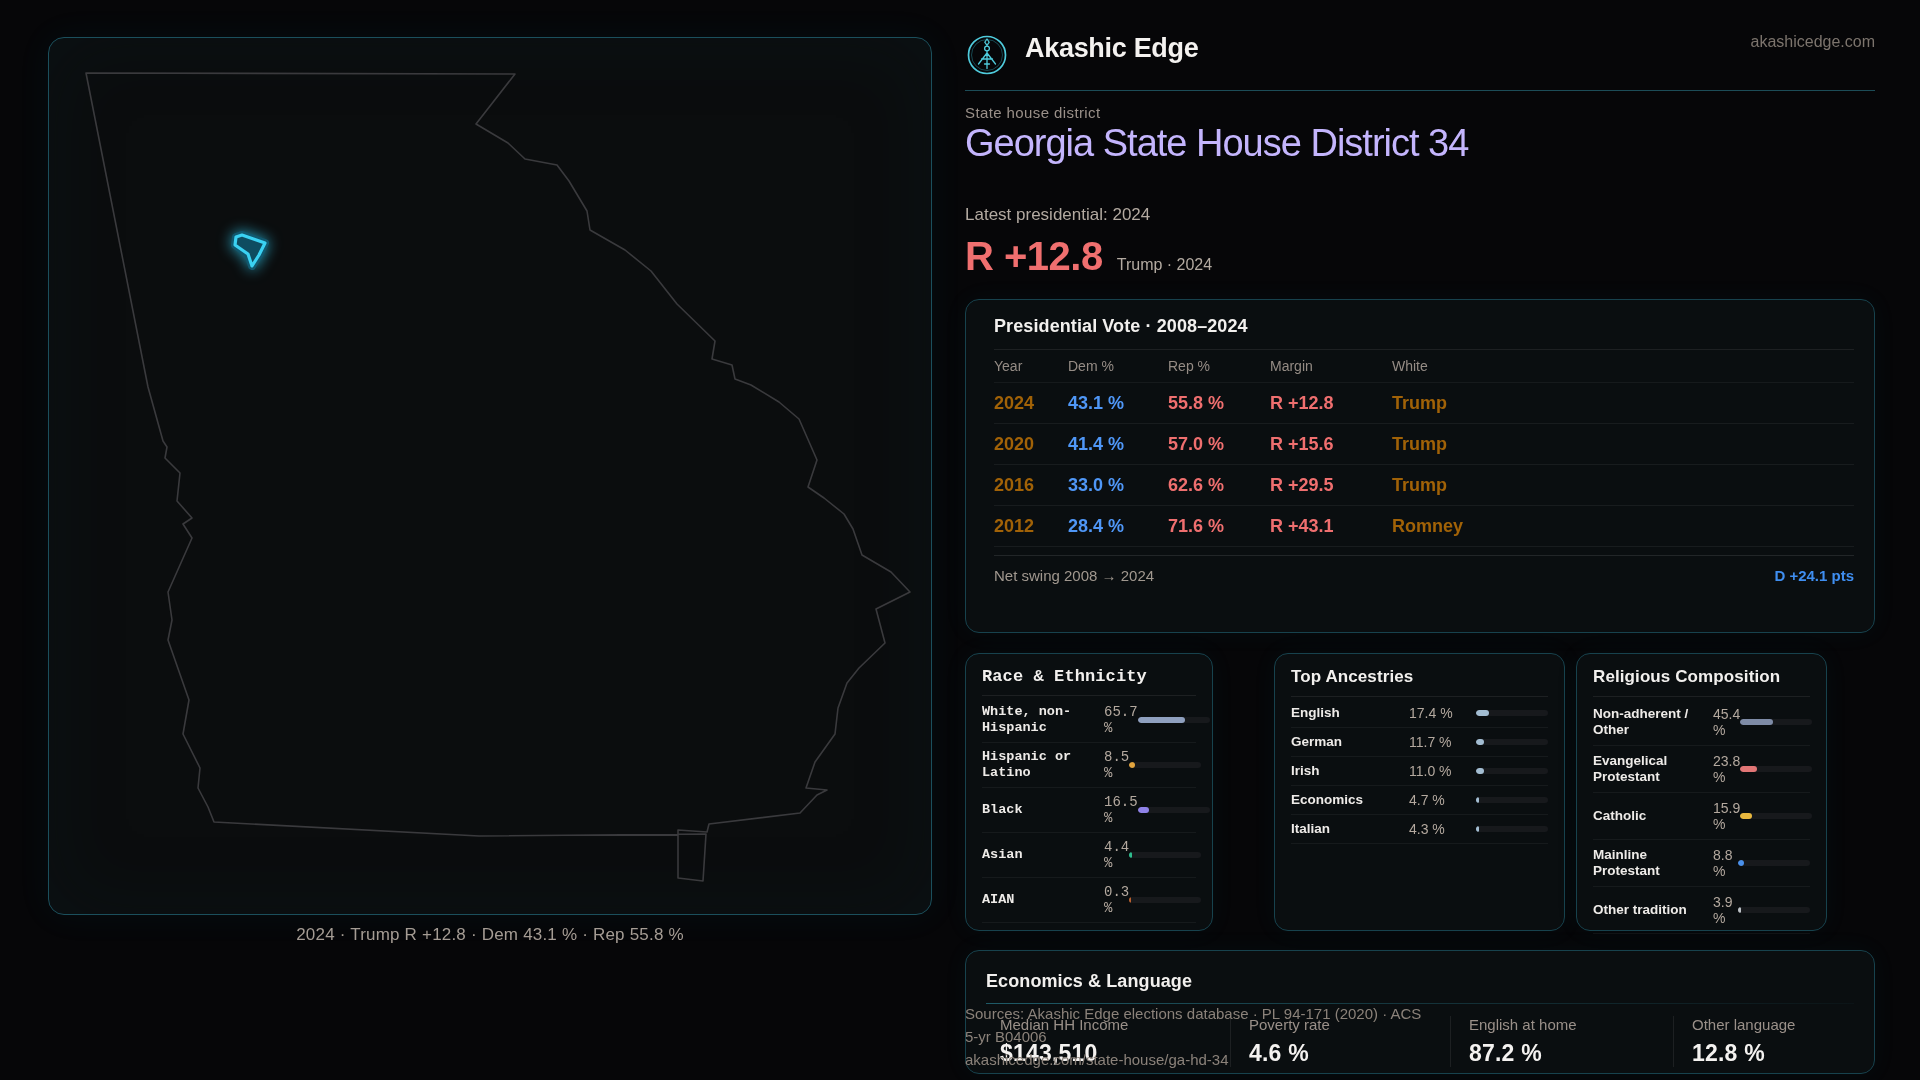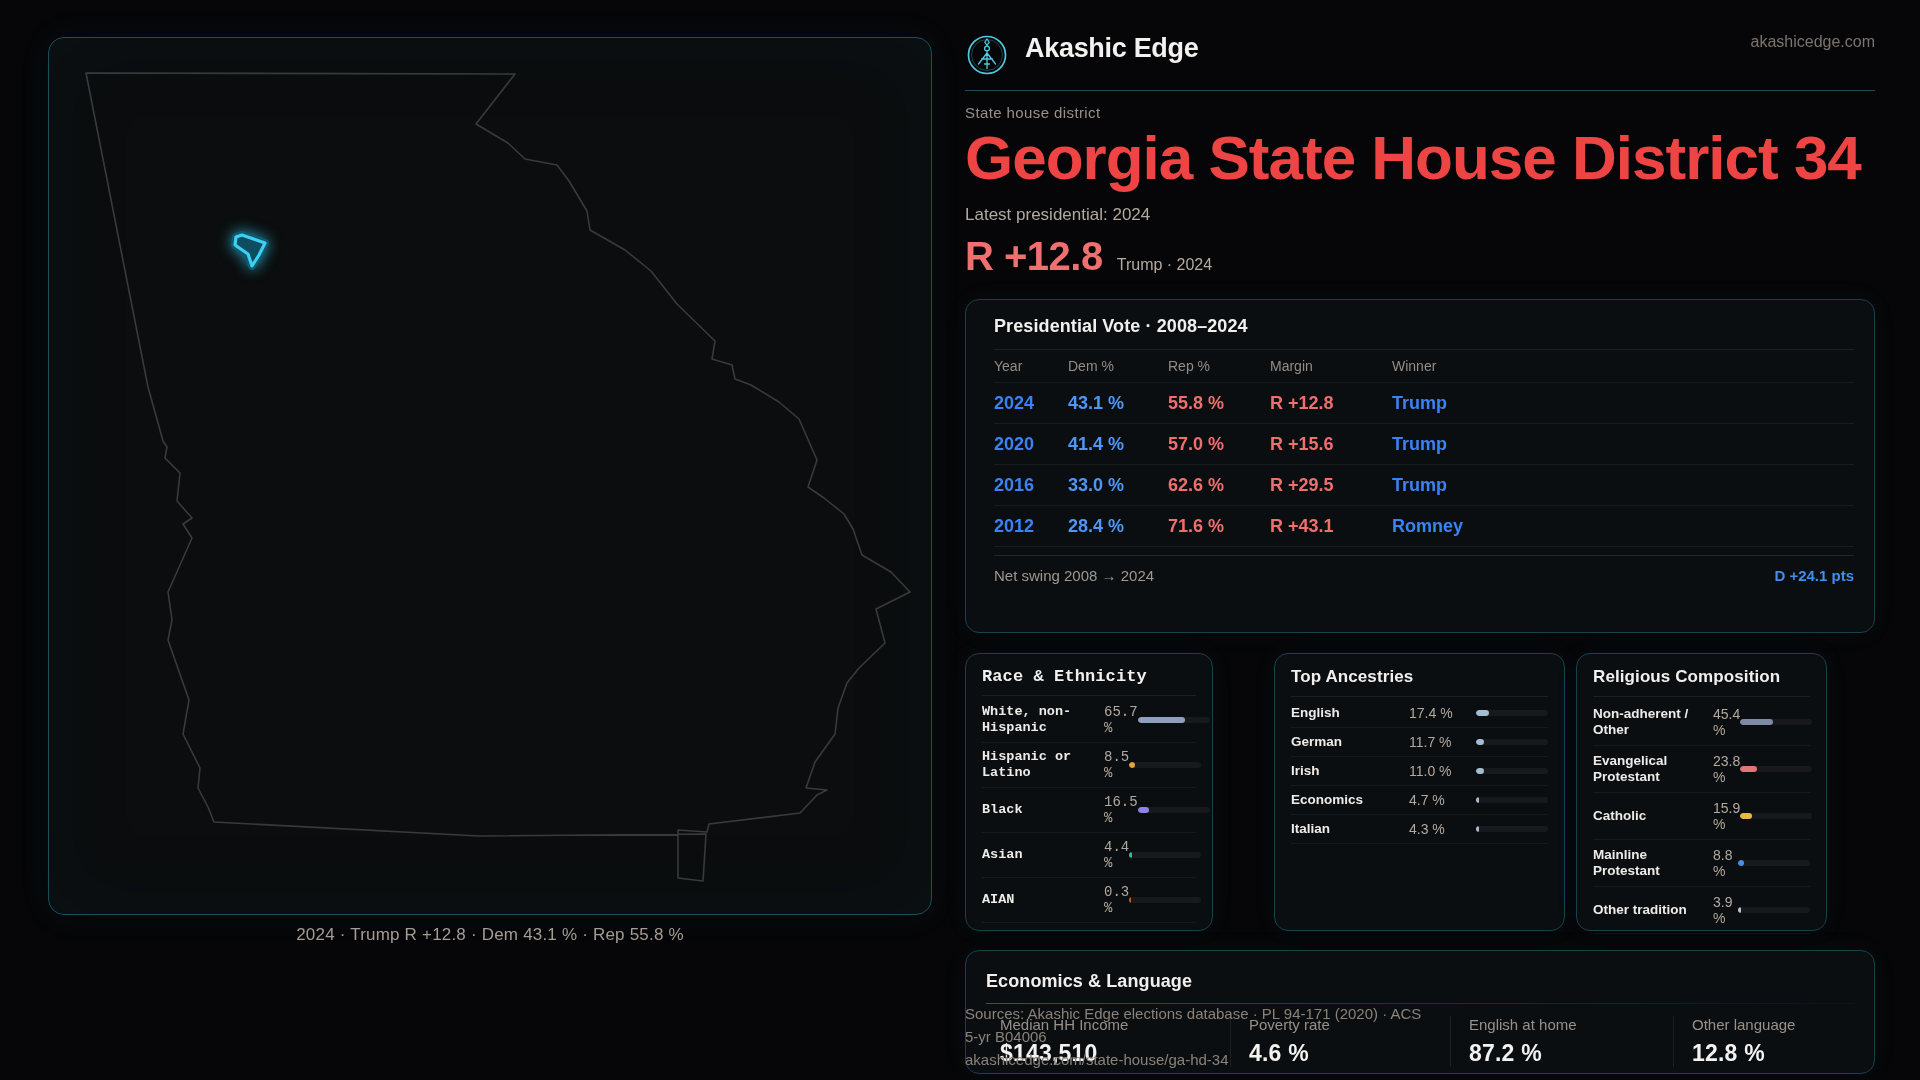--- a/index.html
+++ b/index.html
@@ -17,41 +17,41 @@
   
   .rcol { position:absolute; left:965px; top:0; width:910px; }
 
   .hdr { position:absolute; left:0; top:33px; width:910px; height:50px;
     display:flex; align-items:flex-start; }
   .hdr .brand-name { font-size:27px; font-weight:bold; letter-spacing:-.3px; margin-left:16px; color:#f4f2f0; }
   .hdr .domain { margin-left:auto; font-size:16px; color:#7c746d; }
   .hdr-rule { position:absolute; left:0; top:90px; width:910px; height:1px; background:#1c4c57; }
 
   .eyebrow { position:absolute; left:0; top:104px; font-size:15px; color:#9a9089; letter-spacing:.4px; }
-  .page-title { position:absolute; left:0; top:122px; font-size:62px; font-weight:bold;
-    letter-spacing:-1px; color:#ef4444; white-space:nowrap; }
+  .page-title { position:absolute; left:0; top:122px; font-size:38px; font-weight:normal;
+    letter-spacing:-1px; color:#c4b5fd; white-space:nowrap; }
   .latest { position:absolute; left:0; top:205px; font-size:17px; color:#b3aaa1; }
   .margin-row { position:absolute; left:0; top:234px; display:flex; align-items:baseline; }
   .margin-big { font-size:40px; font-weight:bold; color:#f06f6f; letter-spacing:-.5px; }
   .margin-ctx { font-size:16px; color:#b3aaa1; margin-left:14px; }
 
   
   .card { position:absolute; background:#0a0e10; border:1px solid #17424d; border-radius:14px;
     box-shadow:0 0 26px rgba(25,150,175,.05); }
   .card-title { font-size:18px; font-weight:bold; color:#f2f0ee; letter-spacing:.1px; }
 
   
   .pres { left:0; top:299px; width:910px; height:334px; padding:16px 20px 10px 28px; }
   .pres-rule { height:1px; background:rgba(255,255,255,.08); margin-top:12px; }
   .prow { display:grid; grid-template-columns:74px 100px 102px 122px 1fr; align-items:center; }
   .prow.head { height:32px; font-size:14px; color:#958c85; }
   .prow.data { height:41px; font-size:18px; font-weight:bold; border-bottom:1px solid rgba(255,255,255,.06); }
   .prow.data:last-of-type { border-bottom:none; }
   .cell-dem { color:#4f97f7; } .cell-rep { color:#ef6f6f; } .cell-margin { color:#ef6f6f; }
-  .cell-year,.cell-winner { color:#3b82f6; }
+  .cell-year,.cell-winner { color:#a16207; }
   .pres-foot { display:flex; align-items:center; border-top:1px solid rgba(255,255,255,.10);
     margin-top:8px; padding-top:11px; }
   .pres-foot .lbl { font-size:15px; color:#a1988f; }
   .pres-foot .val { margin-left:auto; font-size:15px; font-weight:bold; color:#3f8ef0; }
   .pres-rule2 { height:1px; background:rgba(255,255,255,.05); }
 
   
   .demo { top:653px; height:278px; padding:13px 16px; }
   .demo .card-title { font-size:17px; }
   .demo-rule { height:1px; background:rgba(255,255,255,.08); margin:9px 0 2px 0; }
@@ -125,21 +125,21 @@
   </div>
 
   <div class="card pres">
     <div class="card-title">Presidential Vote · 2008–2024</div>
     <div class="pres-rule"></div>
     <div class="prow head">
       <span>Year</span>
       <span>Dem %</span>
       <span>Rep %</span>
       <span>Margin</span>
-      <span>Winner</span>
+      <span>White</span>
     </div>
     <div class="pres-rule2"></div>
     <div class="prow data">
       <span class="cell-year">2024</span>
       <span class="cell-dem">43.1 %</span>
       <span class="cell-rep">55.8 %</span>
       <span class="cell-margin">R +12.8</span>
       <span class="cell-winner">Trump</span>
     </div>
     <div class="prow data">

